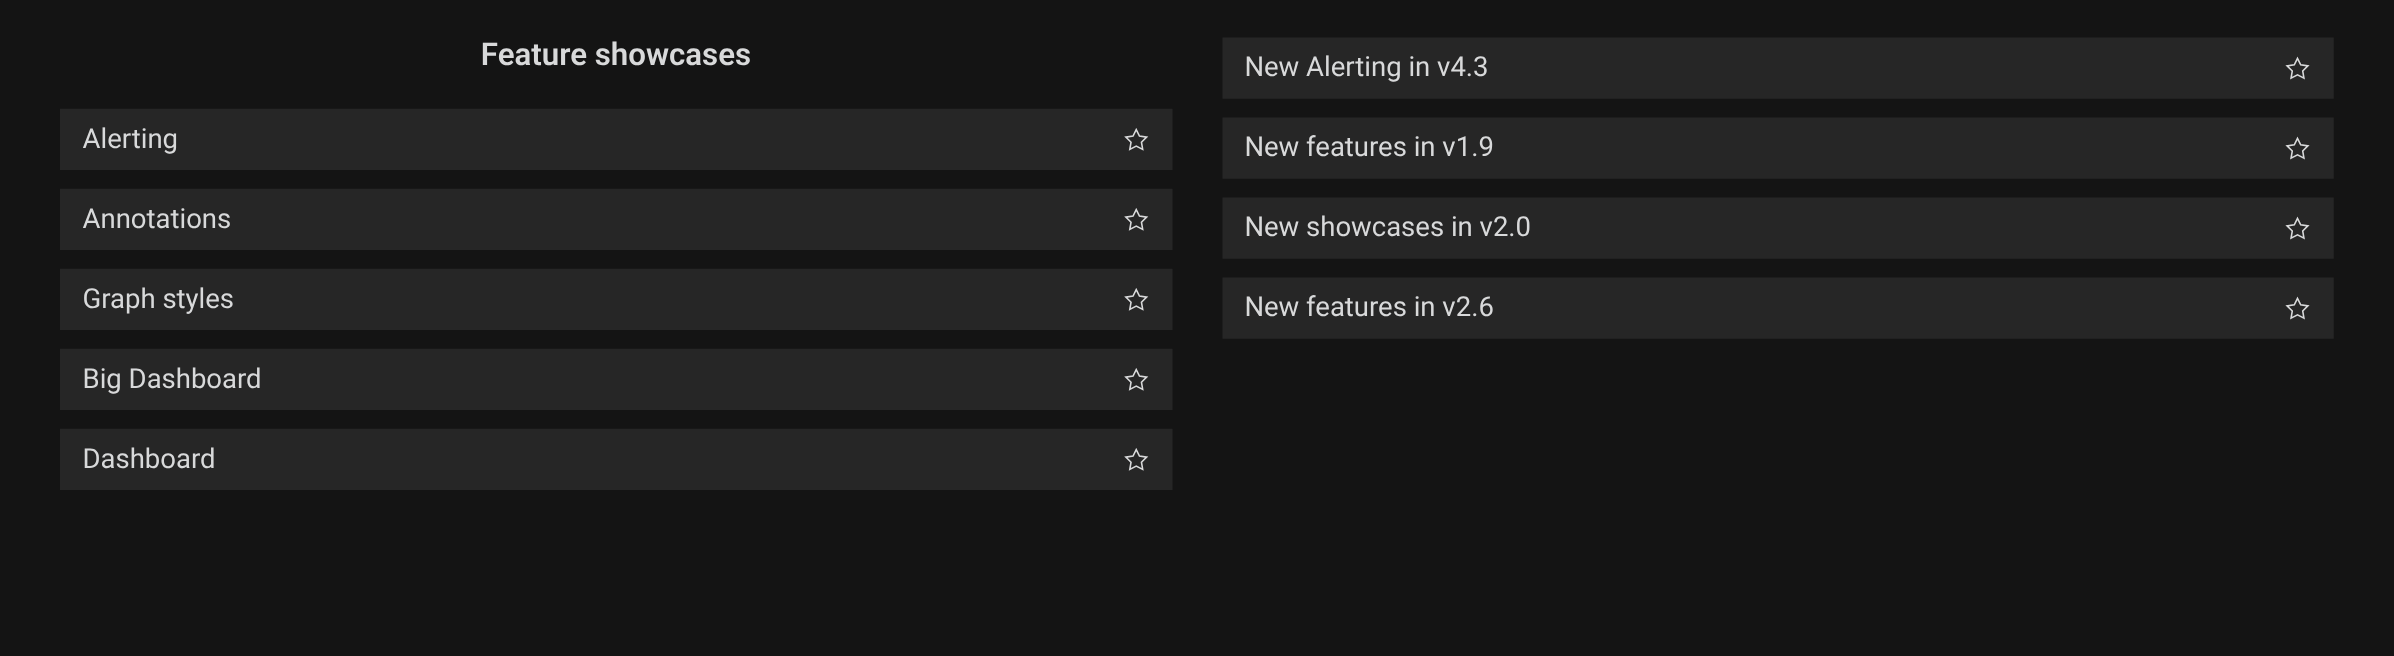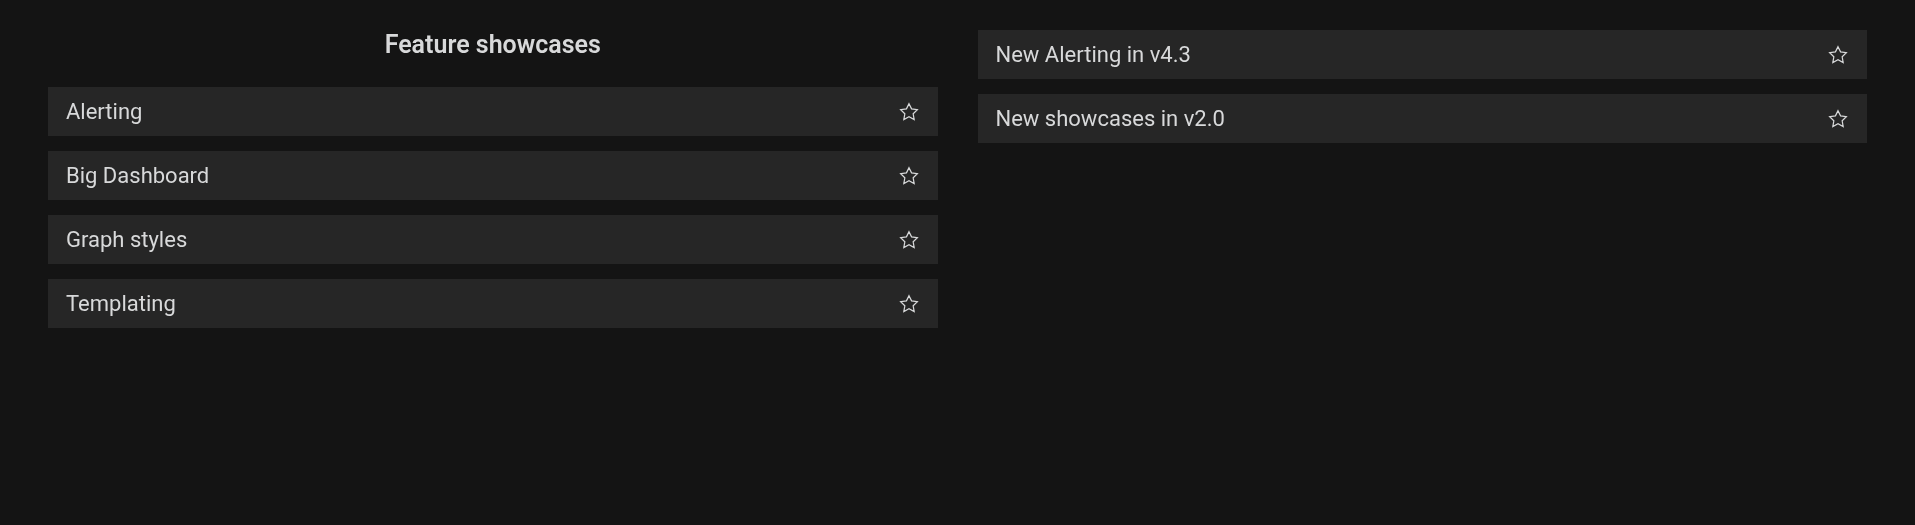--- a/index.html
+++ b/index.html
@@ -74,41 +74,49 @@
 
       <div class="list-item">
         <span class="item-label">Alerting</span>
         <span class="star-icon">
           <svg viewBox="0 0 24 24">
               <polygon points="12 2 15.09 8.26 22 9.27 17 14.14 18.18 21.02 12 17.77 5.82 21.02 7 14.14 2 9.27 8.91 8.26 12 2"></polygon>
             </svg>
         </span>
       </div>
 
-
       <div class="list-item">
-        <span class="item-label">Big Dashboard</span>
+        <span class="item-label">Annotations</span>
         <span class="star-icon">
           <svg viewBox="0 0 24 24">
               <polygon points="12 2 15.09 8.26 22 9.27 17 14.14 18.18 21.02 12 17.77 5.82 21.02 7 14.14 2 9.27 8.91 8.26 12 2"></polygon>
             </svg>
         </span>
       </div>
 
       <div class="list-item">
         <span class="item-label">Graph styles</span>
         <span class="star-icon">
           <svg viewBox="0 0 24 24">
               <polygon points="12 2 15.09 8.26 22 9.27 17 14.14 18.18 21.02 12 17.77 5.82 21.02 7 14.14 2 9.27 8.91 8.26 12 2"></polygon>
             </svg>
         </span>
       </div>
 
       <div class="list-item">
-        <span class="item-label">Templating</span>
+        <span class="item-label">Big Dashboard</span>
+        <span class="star-icon">
+          <svg viewBox="0 0 24 24">
+              <polygon points="12 2 15.09 8.26 22 9.27 17 14.14 18.18 21.02 12 17.77 5.82 21.02 7 14.14 2 9.27 8.91 8.26 12 2"></polygon>
+            </svg>
+        </span>
+      </div>
+
+      <div class="list-item">
+        <span class="item-label">Dashboard</span>
         <span class="star-icon">
           <svg viewBox="0 0 24 24">
               <polygon points="12 2 15.09 8.26 22 9.27 17 14.14 18.18 21.02 12 17.77 5.82 21.02 7 14.14 2 9.27 8.91 8.26 12 2"></polygon>
             </svg>
         </span>
       </div>
 
     </div>
   </div>
 
@@ -117,28 +125,44 @@
 
       <div class="list-item">
         <span class="item-label">New Alerting in v4.3</span>
         <span class="star-icon">
           <svg viewBox="0 0 24 24">
               <polygon points="12 2 15.09 8.26 22 9.27 17 14.14 18.18 21.02 12 17.77 5.82 21.02 7 14.14 2 9.27 8.91 8.26 12 2"></polygon>
             </svg>
         </span>
       </div>
 
+      <div class="list-item">
+        <span class="item-label">New features in v1.9</span>
+        <span class="star-icon">
+          <svg viewBox="0 0 24 24">
+              <polygon points="12 2 15.09 8.26 22 9.27 17 14.14 18.18 21.02 12 17.77 5.82 21.02 7 14.14 2 9.27 8.91 8.26 12 2"></polygon>
+            </svg>
+        </span>
+      </div>
 
       <div class="list-item">
         <span class="item-label">New showcases in v2.0</span>
         <span class="star-icon">
           <svg viewBox="0 0 24 24">
               <polygon points="12 2 15.09 8.26 22 9.27 17 14.14 18.18 21.02 12 17.77 5.82 21.02 7 14.14 2 9.27 8.91 8.26 12 2"></polygon>
             </svg>
         </span>
       </div>
 
 
+      <div class="list-item">
+        <span class="item-label">New features in v2.6</span>
+        <span class="star-icon">
+          <svg viewBox="0 0 24 24">
+              <polygon points="12 2 15.09 8.26 22 9.27 17 14.14 18.18 21.02 12 17.77 5.82 21.02 7 14.14 2 9.27 8.91 8.26 12 2"></polygon>
+            </svg>
+        </span>
+      </div>
 
     </div>
   </div>
 
 </div>
 
 </body></html>

